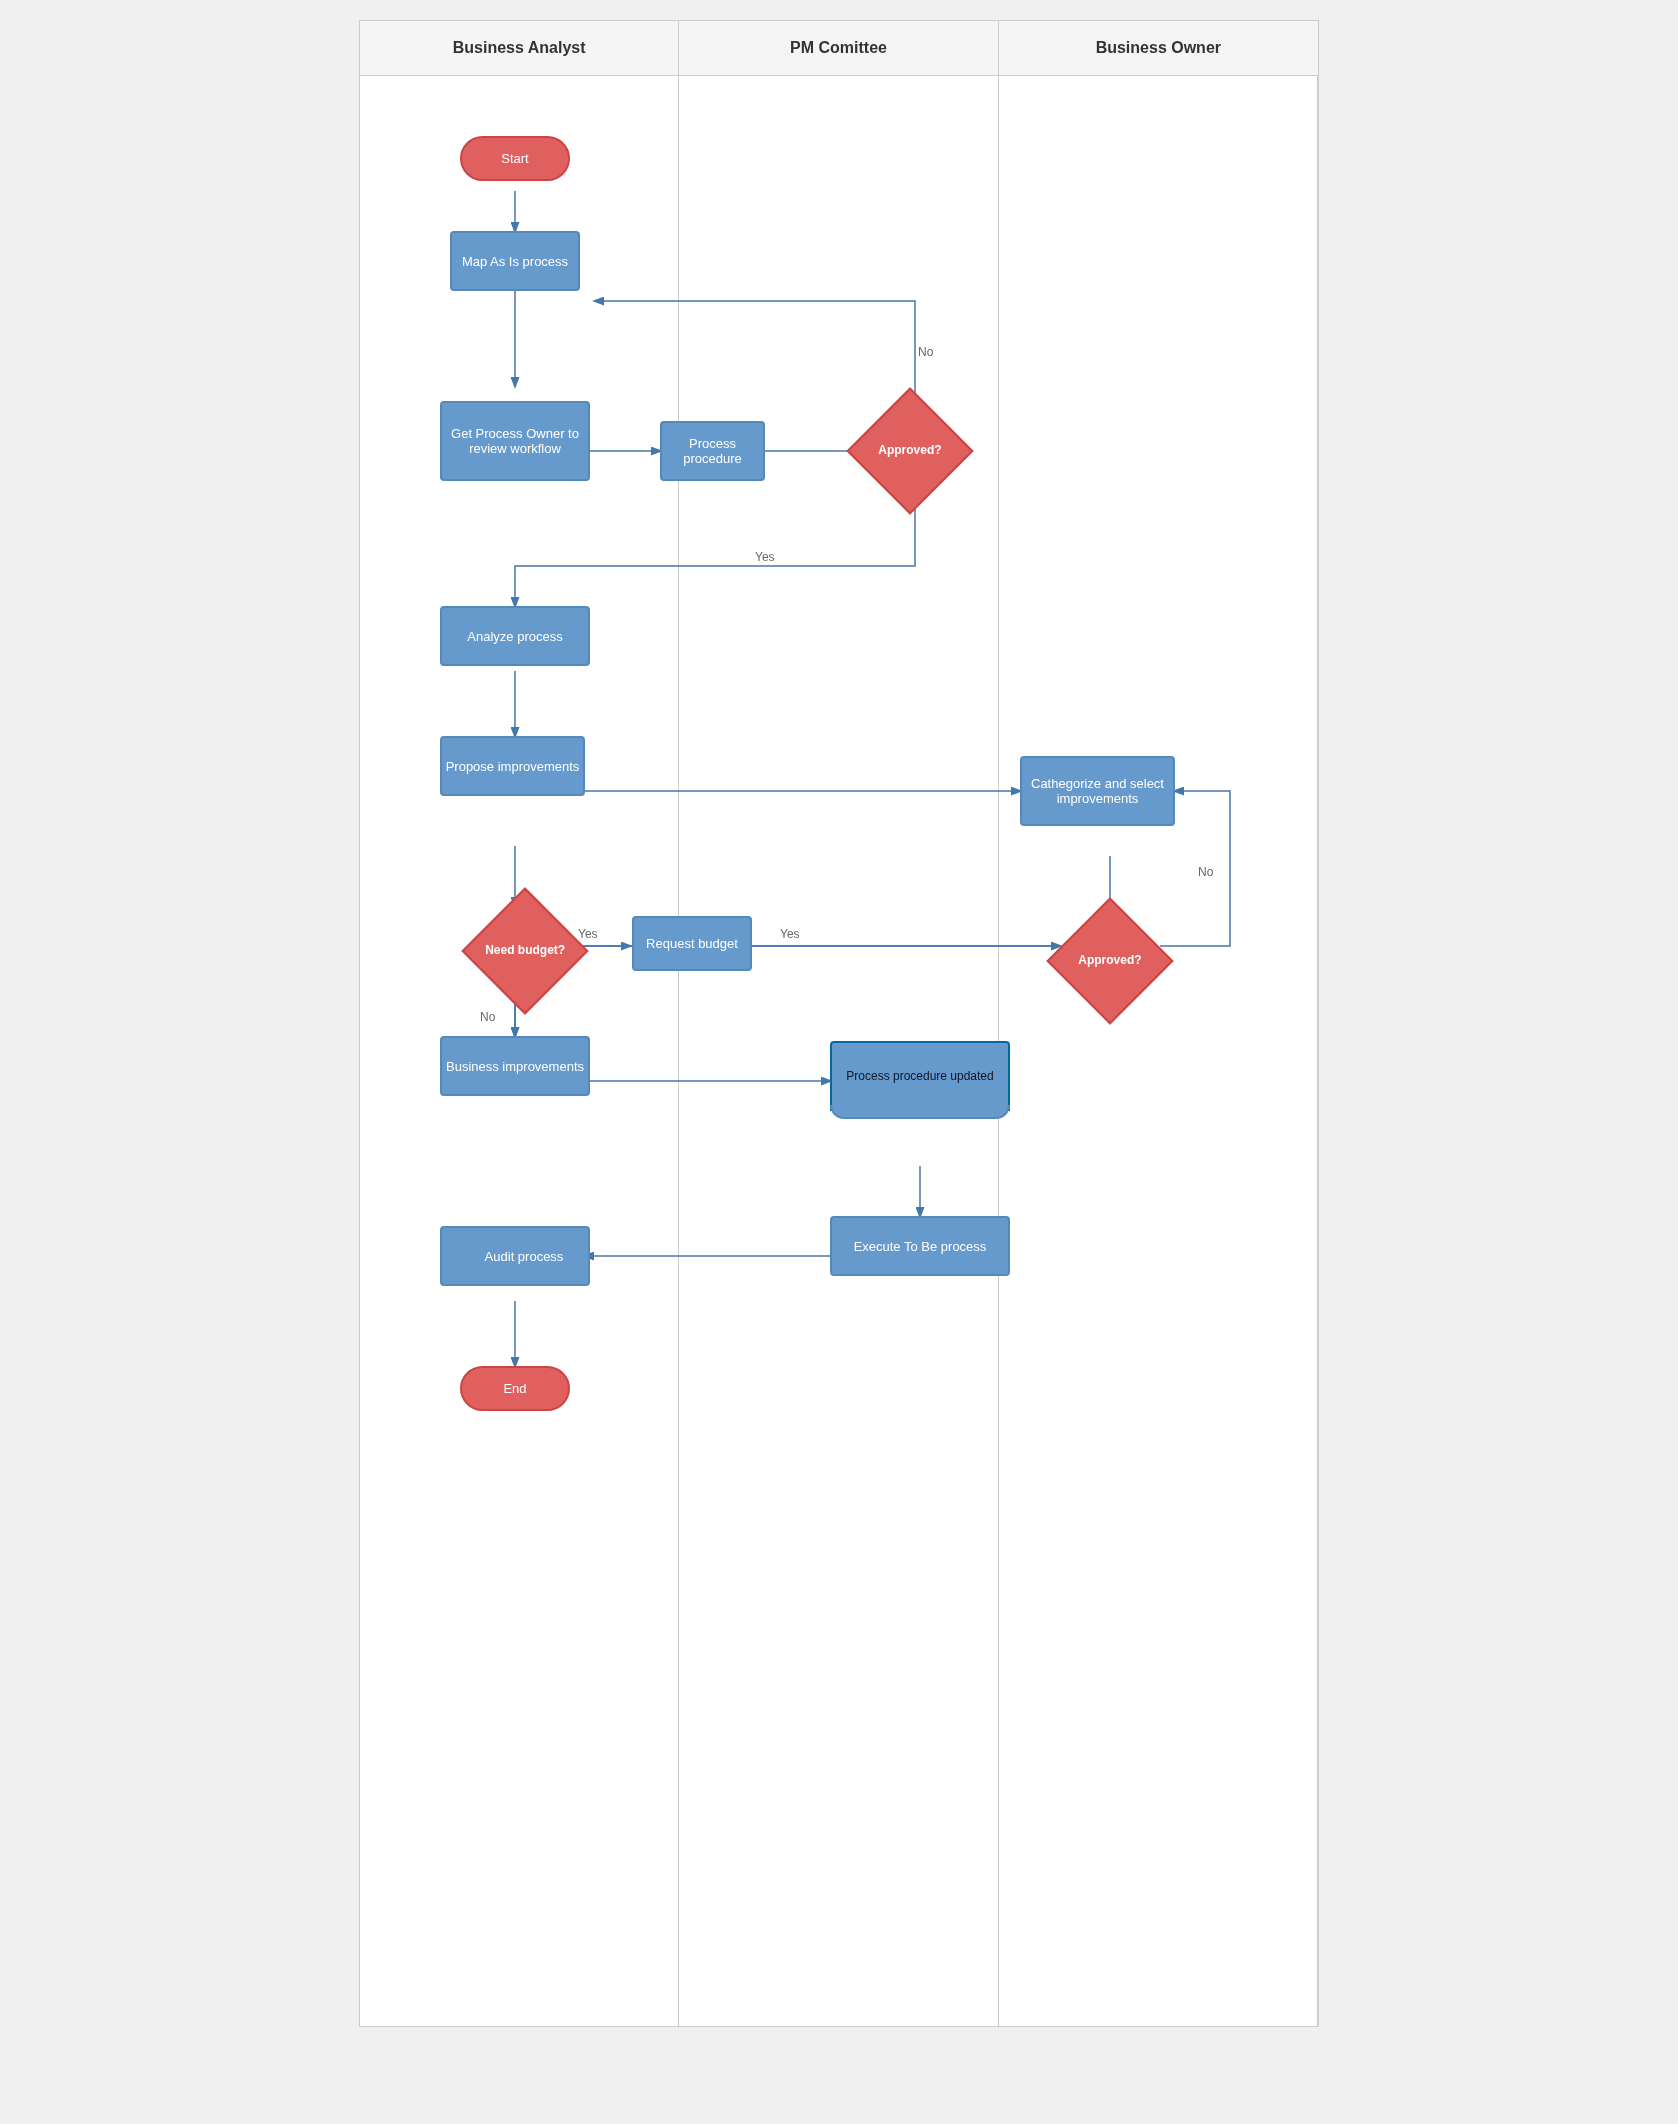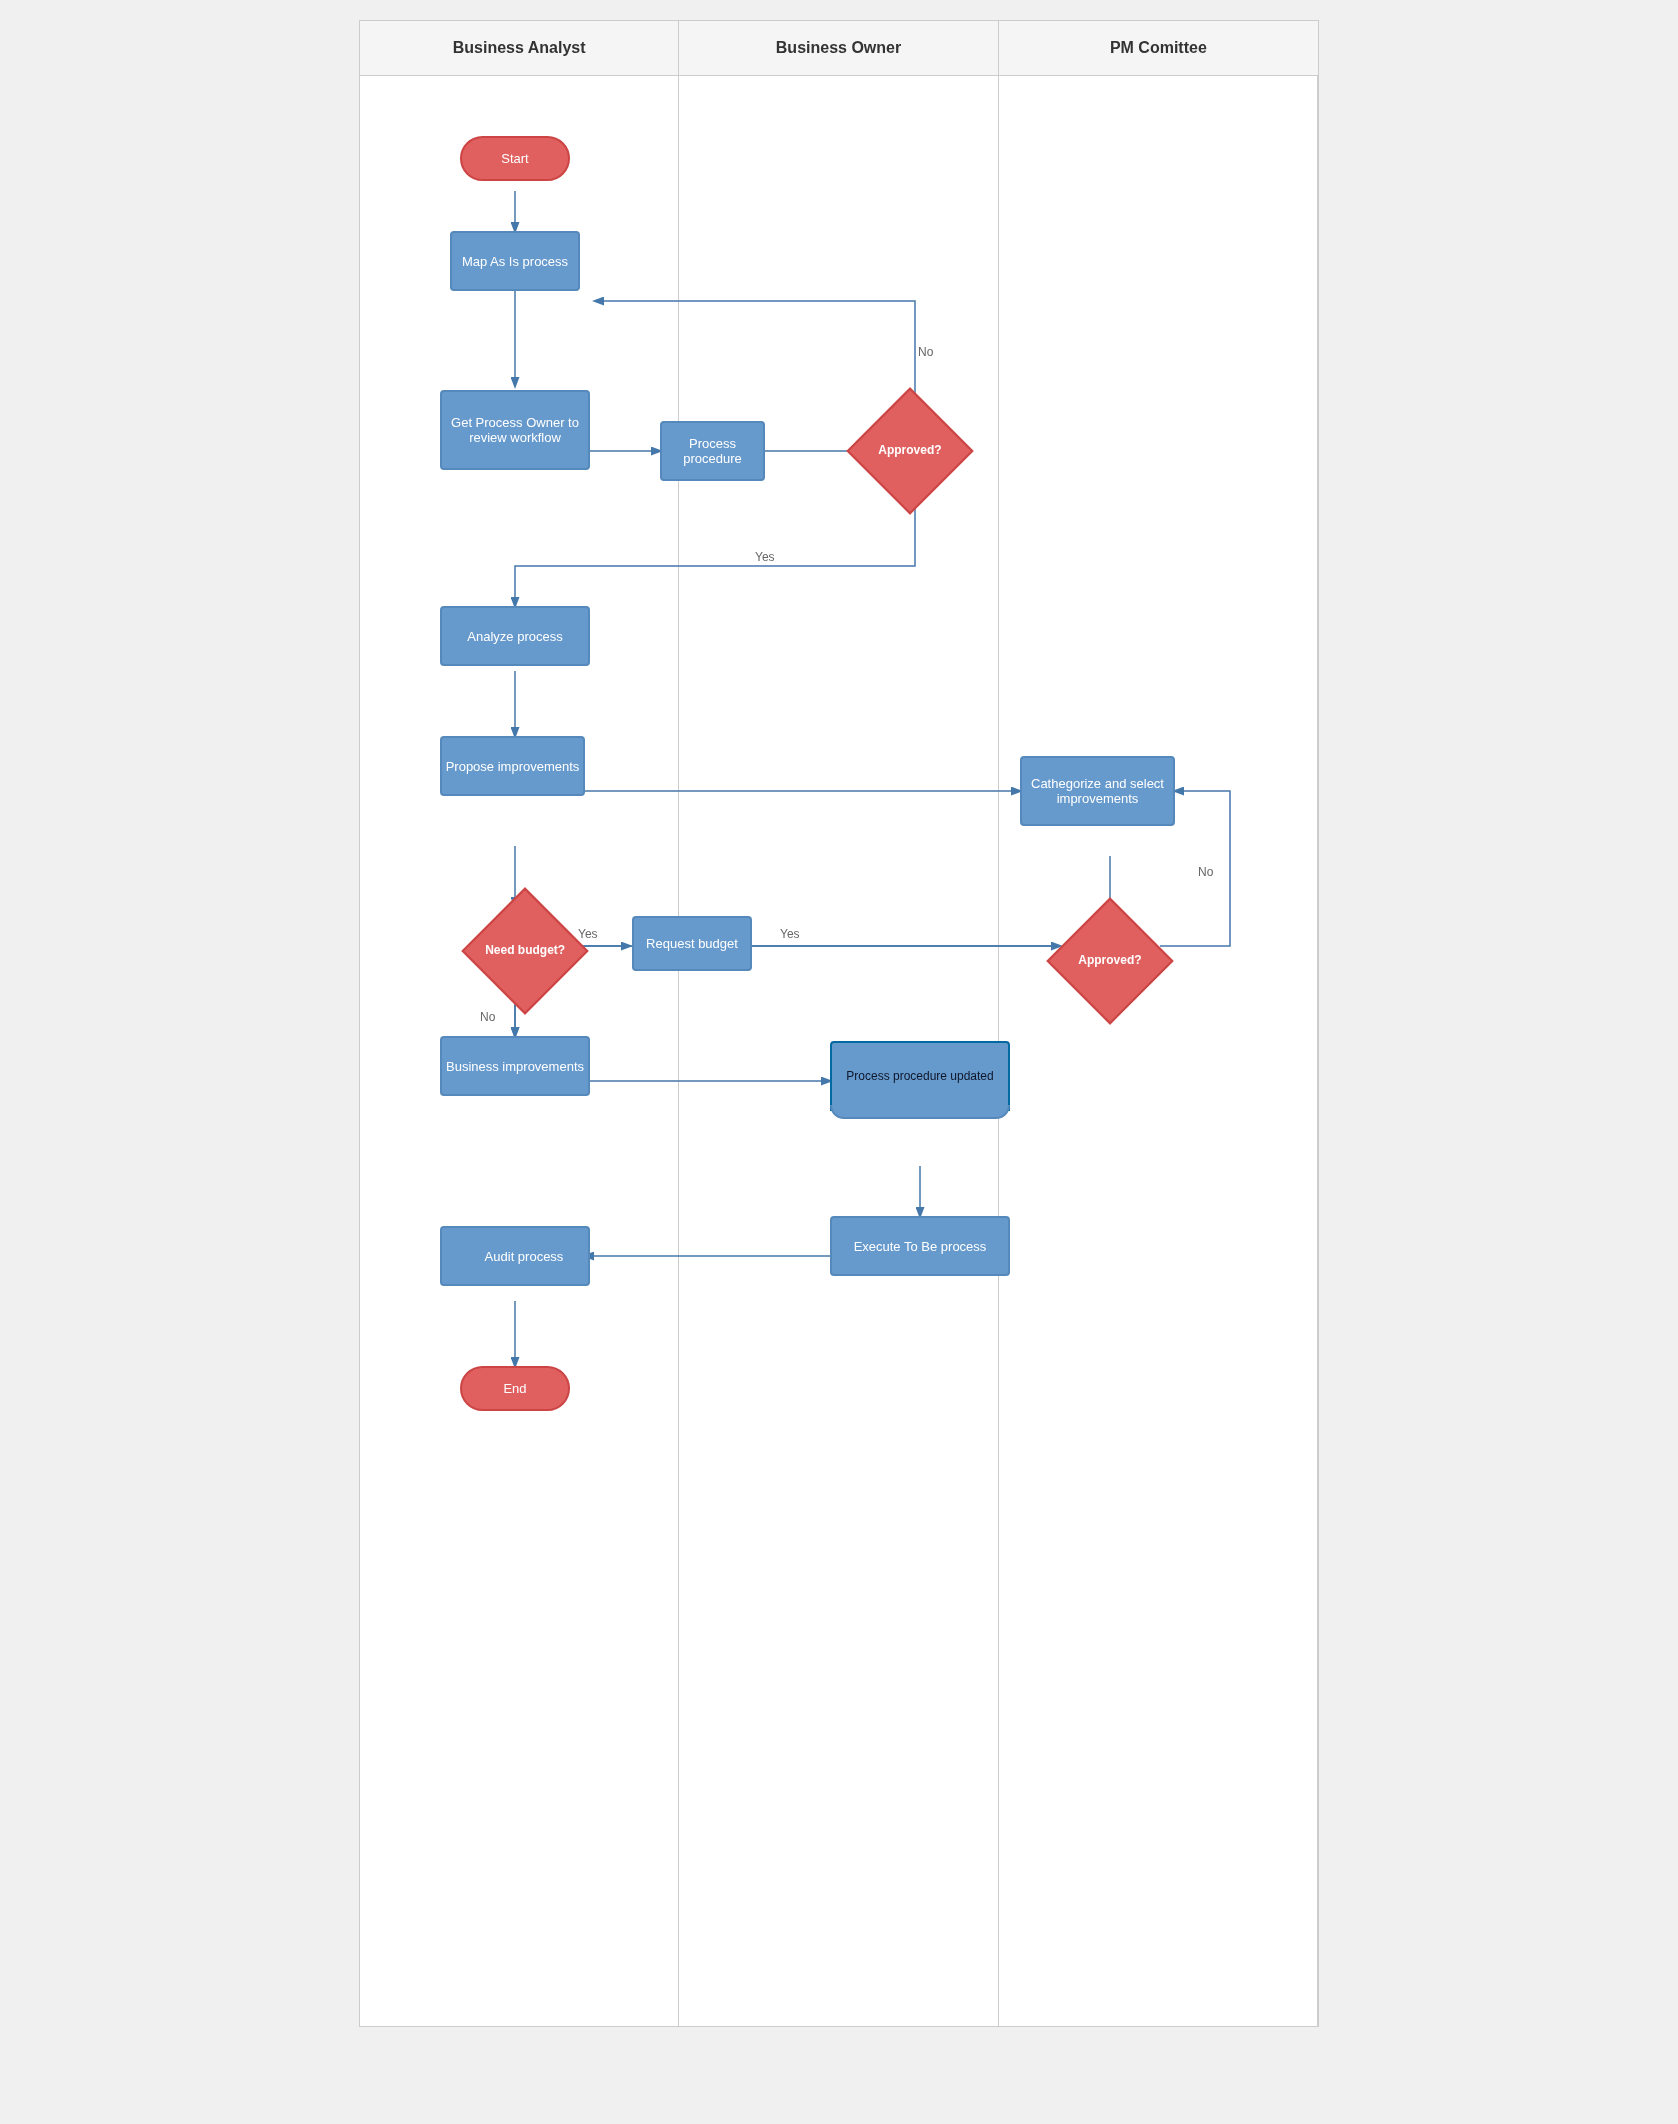--- a/index.html
+++ b/index.html
@@ -101,22 +101,22 @@
       fill: #666;
       font-size: 12px;
     }
   </style>
 </head>
 <body>
 
 <div class="diagram-container">
   <div class="header">
     <div class="header-cell">Business Analyst</div>
+    <div class="header-cell">PM Comittee</div>
     <div class="header-cell">Business Owner</div>
-    <div class="header-cell">PM Comittee</div>
   </div>
 
   <div class="diagram-body">
     <div class="lane"></div>
     <div class="lane"></div>
     <div class="lane"></div>
 
     <svg class="arrows-svg">
       <defs>
         <marker id="arrowhead" markerWidth="8" markerHeight="6" refX="6" refY="3" orient="auto">
@@ -170,21 +170,21 @@
     </svg>
 
     <div class="shape oval" style="left:100px; top:60px; width:110px; height:45px;">
       <span>Start</span>
     </div>
 
     <div class="shape rect" style="left:90px; top:155px; width:130px; height:60px;">
       <span>Map As Is process</span>
     </div>
 
-    <div class="shape rect" style="left:80px; top:314px; width:150px; height:80px;">
+    <div class="shape rect" style="left:80px; top:325px; width:150px; height:80px;">
       <span>Get Process Owner to review workflow</span>
     </div>
 
     <div class="shape rect" style="left:300px; top:345px; width:105px; height:60px;">
       <span>Process procedure</span>
     </div>
 
     <div class="shape diamond" style="left:505px; top:330px; width:90px; height:90px;">
       <div class="diamond-text">Approved?</div>
     </div>

